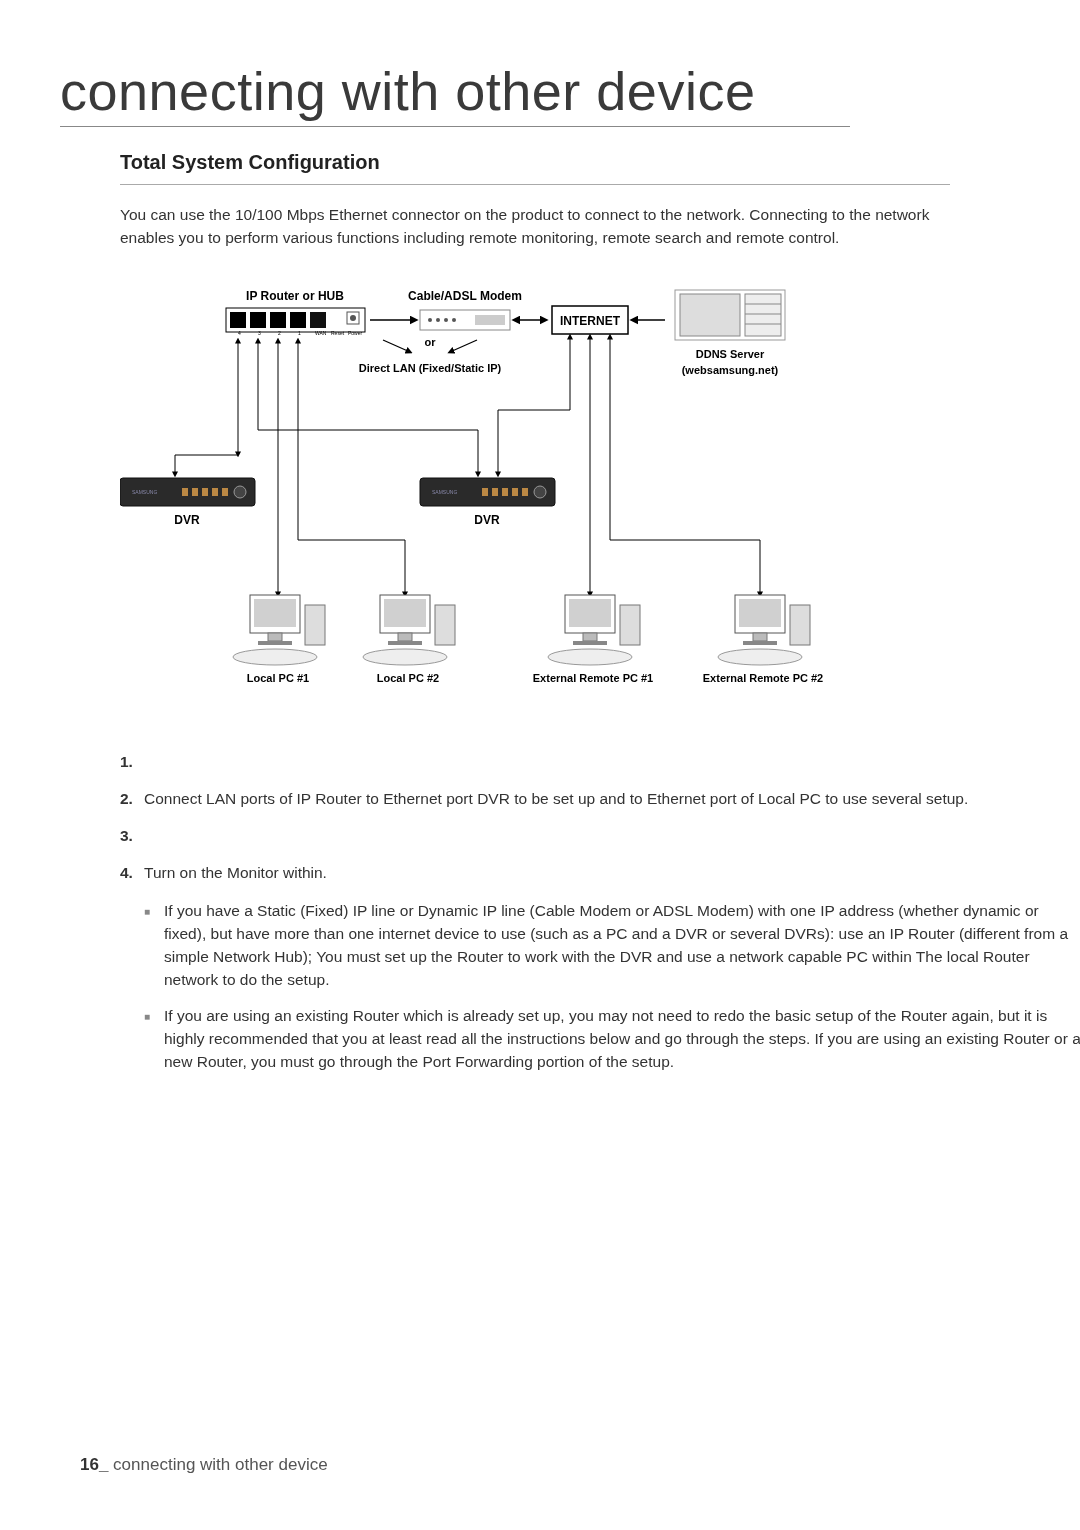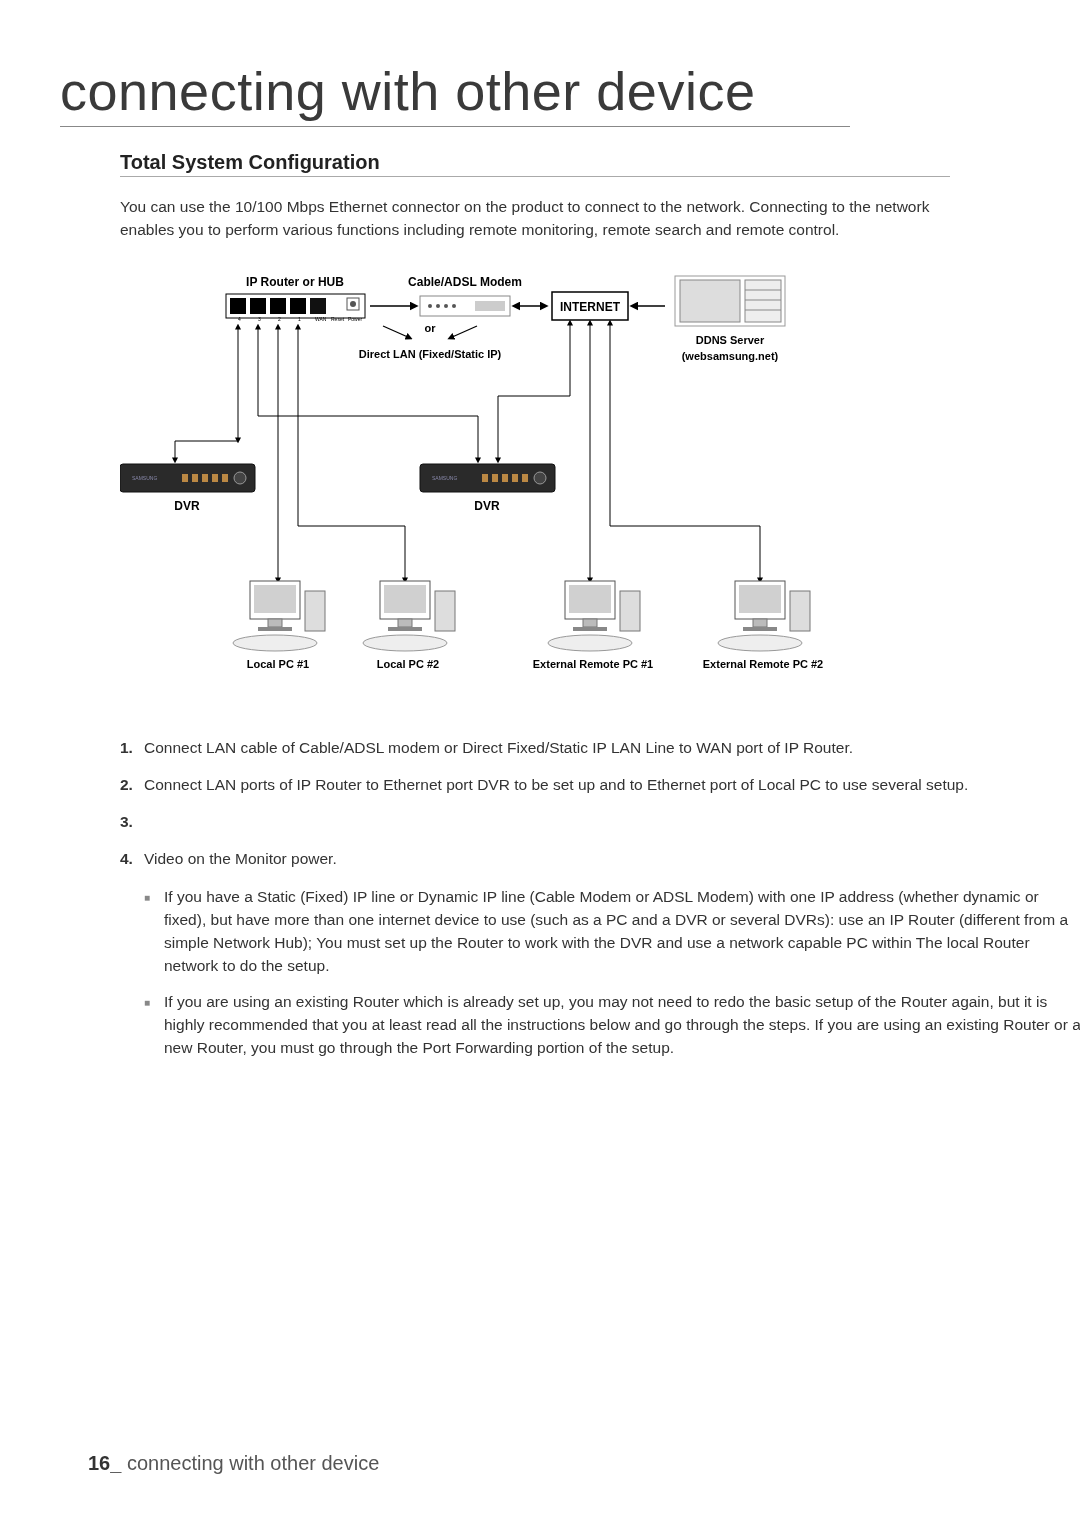--- a/index.html
+++ b/index.html
@@ -28,29 +28,29 @@
     font-family: "Helvetica Neue", Arial, sans-serif;
   }
   .content-indent {
     padding-left: 60px;
   }
   .section-heading {
     font-size: 20px;
     font-weight: bold;
     color: #222;
     border-bottom: 1px solid #aaa;
-    padding-bottom: 2px;
+    padding-bottom: 10px;
     margin: 0 0 18px 0;
     width: 830px;
   }
   .intro {
     font-size: 15.5px;
     color: #333;
     line-height: 1.5;
-    margin-bottom: 24px;
+    margin-bottom: 30px;
     width: 820px;
   }
   .diagram {
     width: 820px;
     margin-bottom: 40px;
   }
   .diagram svg {
     display: block;
   }
   .dlabel {
@@ -89,22 +89,22 @@
   }
   .bullet-mark {
     min-width: 20px;
     color: #888;
     font-size: 10px;
     padding-top: 5px;
   }
   .footer {
     position: absolute;
     bottom: 55px;
-    left: 88px;
-    font-size: 20px;
+    left: 80px;
+    font-size: 17px;
     color: #555;
   }
   .footer .pagenum {
     font-weight: bold;
     color: #333;
   }
 </style>
 </head>
 <body>
 
@@ -268,32 +268,31 @@
           <rect x="75" y="10" width="20" height="40" fill="#ddd" stroke="#777"></rect>
           <ellipse cx="45" cy="62" rx="42" ry="8" fill="#eee" stroke="#999"></ellipse>
         </g>
         <text class="dlabel-sm" x="643" y="402" text-anchor="middle">External Remote PC #2</text>
       </svg>
     </div>
 
     <div class="steps">
       <div class="step">
         <div class="step-num">1.</div>
-        <div>Connect LAN cable of Cable/ADSL modem or Direct Fixed/Static IP LAN Line to WAN port of IP Router.</div>
       </div>
       <div class="step">
         <div class="step-num">2.</div>
         <div>Connect LAN ports of IP Router to Ethernet port DVR to be set up and to Ethernet port of Local PC to use several setup.</div>
       </div>
       <div class="step">
         <div class="step-num">3.</div>
       </div>
       <div class="step">
         <div class="step-num">4.</div>
-        <div>Video on the Monitor power.</div>
+        <div>Turn on the Monitor within.</div>
       </div>
 
       <div class="bullets">
         <div class="bullet">
           <div class="bullet-mark">■</div>
           <div>If you have a Static (Fixed) IP line or Dynamic IP line (Cable Modem or ADSL Modem) with one IP address (whether dynamic or fixed), but have more than one internet device to use (such as a PC and a DVR or several DVRs): use an IP Router (different from a simple Network Hub); You must set up the Router to work with the DVR and use a network capable PC within The local Router network to do the setup.</div>
         </div>
         <div class="bullet">
           <div class="bullet-mark">■</div>
           <div>If you are using an existing Router which is already set up, you may not need to redo the basic setup of the Router again, but it is highly recommended that you at least read all the instructions below and go through the steps. If you are using an existing Router or a new Router, you must go through the Port Forwarding portion of the setup.</div>

